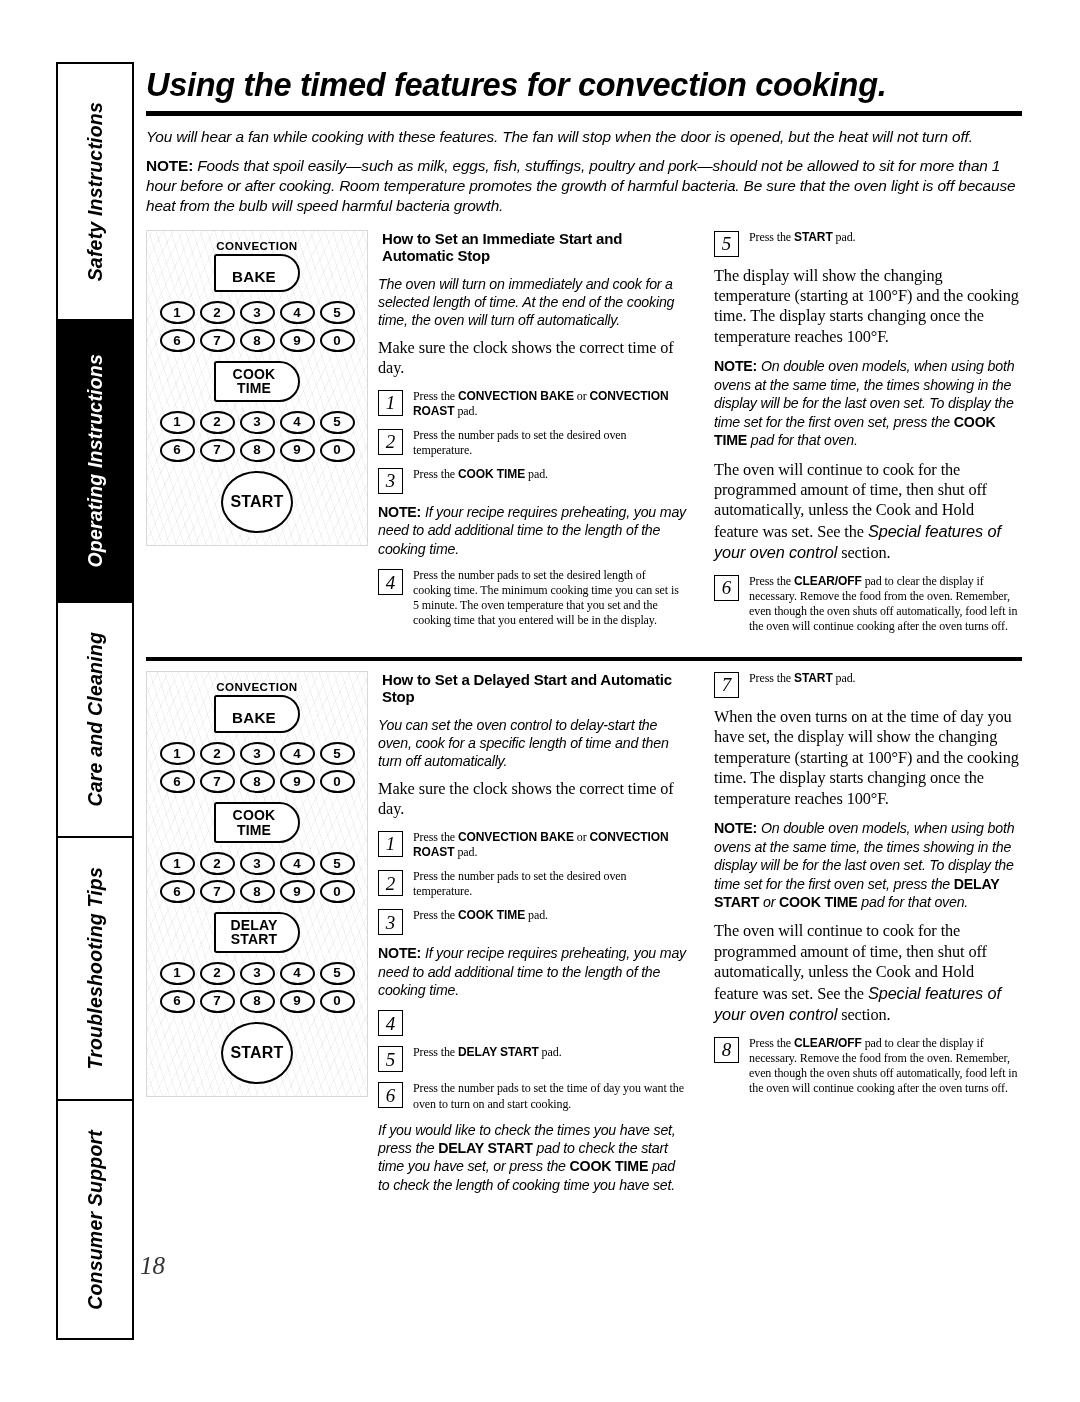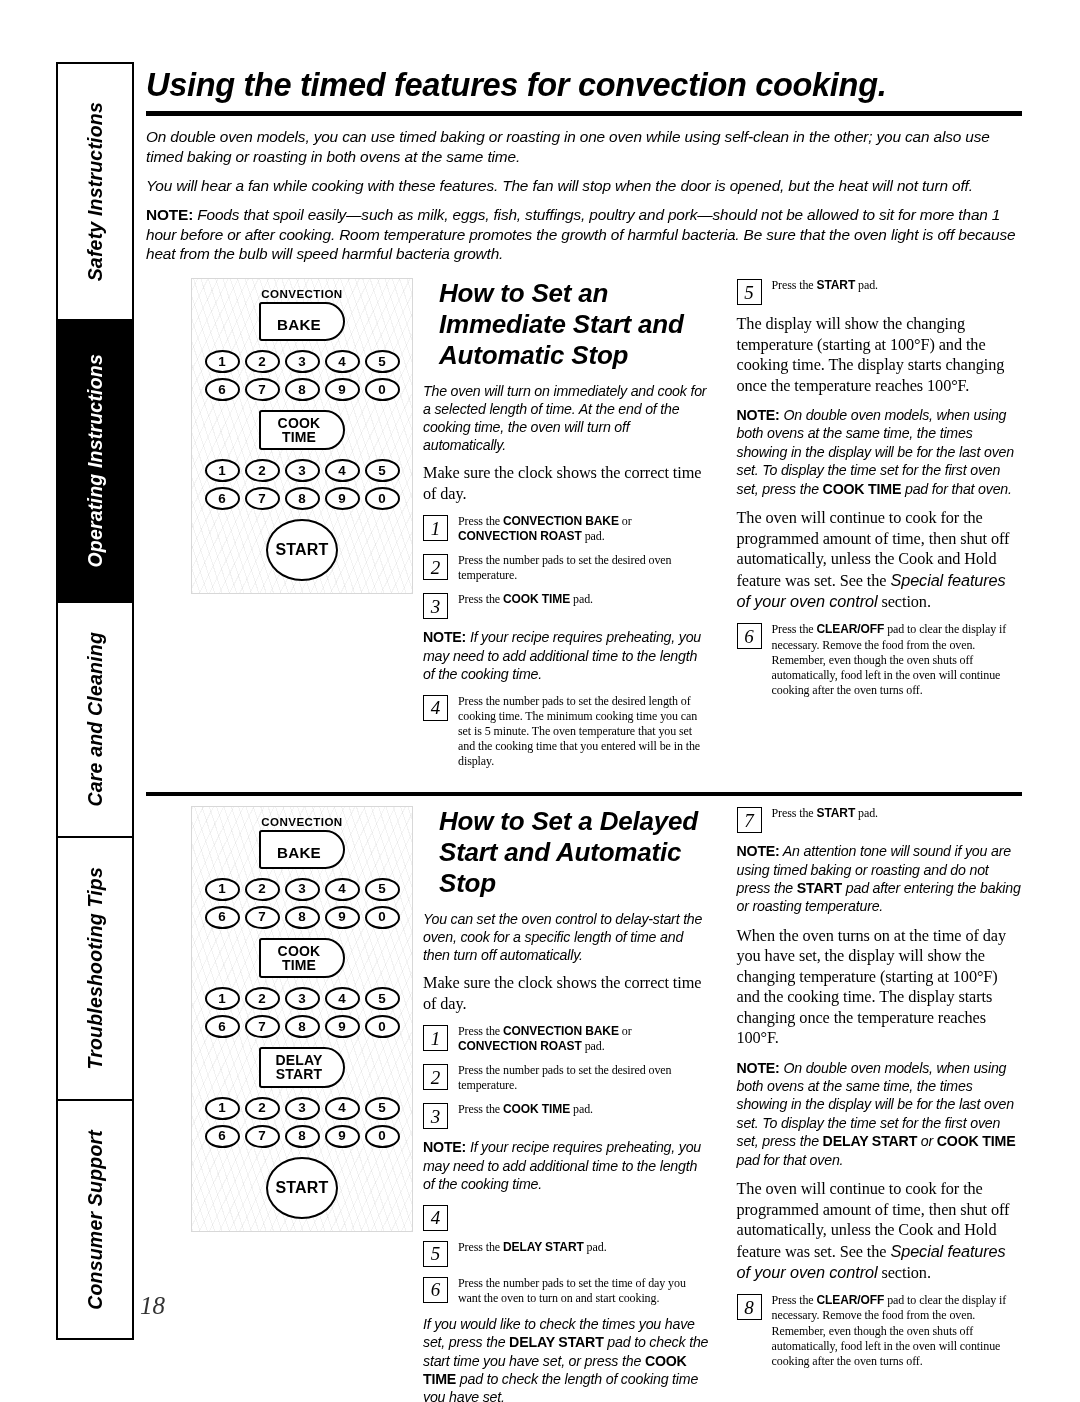--- a/index.html
+++ b/index.html
@@ -85,32 +85,31 @@
     margin: 0 0 9px 0;
     letter-spacing: -0.15px;
   }
   .intro p:last-child { margin-bottom: 0; }
 
   b.sans { font-family: "Liberation Sans", sans-serif; font-weight: bold; font-style: normal; }
   i.sans { font-family: "Liberation Sans", sans-serif; font-style: italic; font-weight: normal; }
 
   
   .section { display: flex; align-items: flex-start; }
-  .panel-col { width: 232px; flex: 0 0 232px; margin-left: 45px; }
+  .panel-col { width: 232px; flex: 0 0 232px; }
   .text-cols { flex: 1 1 auto; display: flex; }
   .col { flex: 1 1 0; }
   .col-mid { padding-right: 14px; }
   .col-right { padding-left: 14px; }
 
   .sec-heading {
     font-family: "Liberation Sans", sans-serif;
     font-weight: bold;
-    font-style: italic;
-    font-size: 26px;
-    margin: 0 0 11px 16px;
+    font-size: 15px;
+    margin: 0 0 11px 4px;
     letter-spacing: -0.2px;
   }
 
   p.serif {
     font-size: 16.3px;
     line-height: 1.255;
     margin: 0 0 10px 0;
     letter-spacing: -0.1px;
   }
   p.ital {
@@ -209,21 +208,21 @@
     background: #fff;
     display: flex; align-items: center; justify-content: center;
     font-family: "Liberation Sans", sans-serif;
     font-weight: bold;
     font-size: 16px;
     letter-spacing: 0.2px;
   }
 
   #page-number {
     position: absolute;
-    left: 140px; top: 1292px;
+    left: 140px; top: 1252px;
     font-family: "Liberation Serif", serif;
     font-style: italic;
     font-size: 25px;
     color: #333;
   }
 </style>
 </head>
 <body>
 
 <div id="sidebar">
@@ -243,21 +242,20 @@
     <span class="tab-label">Consumer Support</span>
   </div>
 </div>
 
 <div id="page">
 
   <h1 id="page-title">Using the timed features for convection cooking.</h1>
   <div class="rule-thick"></div>
 
   <div class="intro">
-    <p>On double oven models, you can use timed baking or roasting in one oven while using self-clean in the other; you can also use timed baking or roasting in both ovens at the same time.</p>
     <p>You will hear a fan while cooking with these features. The fan will stop when the door is opened, but the heat will not turn off.</p>
     <p><b class="sans">NOTE:</b> <span>Foods that spoil easily—such as milk, eggs, fish, stuffings, poultry and pork—should not be allowed to sit for more than 1 hour before or after cooking. Room temperature promotes the growth of harmful bacteria. Be sure that the oven light is off because heat from the bulb will speed harmful bacteria growth.</span></p>
   </div>
 
   <div class="section" style="margin-top:14px;">
 
     <div class="panel-col">
       <div class="cpanel">
         <div class="cp-caption">CONVECTION</div>
         <div class="btn-row">
@@ -472,21 +470,20 @@
 
         <p class="note"><span>If you would like to check the times you have set, press the </span><b class="sans">DELAY START</b><span> pad to check the start time you have set, or press the </span><b class="sans">COOK TIME</b><span> pad to check the length of cooking time you have set.</span></p>
       </div>
 
       <div class="col col-right">
         <div class="step">
           <div class="step-num">7</div>
           <div class="step-text"><span>Press the </span><b class="sans">START</b><span> pad.</span></div>
         </div>
 
-        <p class="note"><b class="sans">NOTE:</b> <span>An attention tone will sound if you are using timed baking or roasting and do not press the </span><b class="sans">START</b><span> pad after entering the baking or roasting temperature.</span></p>
 
         <p class="serif">When the oven turns on at the time of day you have set, the display will show the changing temperature (starting at 100°F) and the cooking time. The display starts changing once the temperature reaches 100°F.</p>
 
         <p class="note"><b class="sans">NOTE:</b> <span>On double oven models, when using both ovens at the same time, the times showing in the display will be for the last oven set. To display the time set for the first oven set, press the </span><b class="sans">DELAY START</b><span> or </span><b class="sans">COOK TIME</b><span> pad for that oven.</span></p>
 
         <p class="serif"><span>The oven will continue to cook for the programmed amount of time, then shut off automatically, unless the Cook and Hold feature was set. See the </span><i class="sans">Special features of your oven control</i><span> section.</span></p>
 
         <div class="step">
           <div class="step-num">8</div>
           <div class="step-text"><span>Press the </span><b class="sans">CLEAR/OFF</b><span> pad to clear the display if necessary. Remove the food from the oven. Remember, even though the oven shuts off automatically, food left in the oven will continue cooking after the oven turns off.</span></div>

